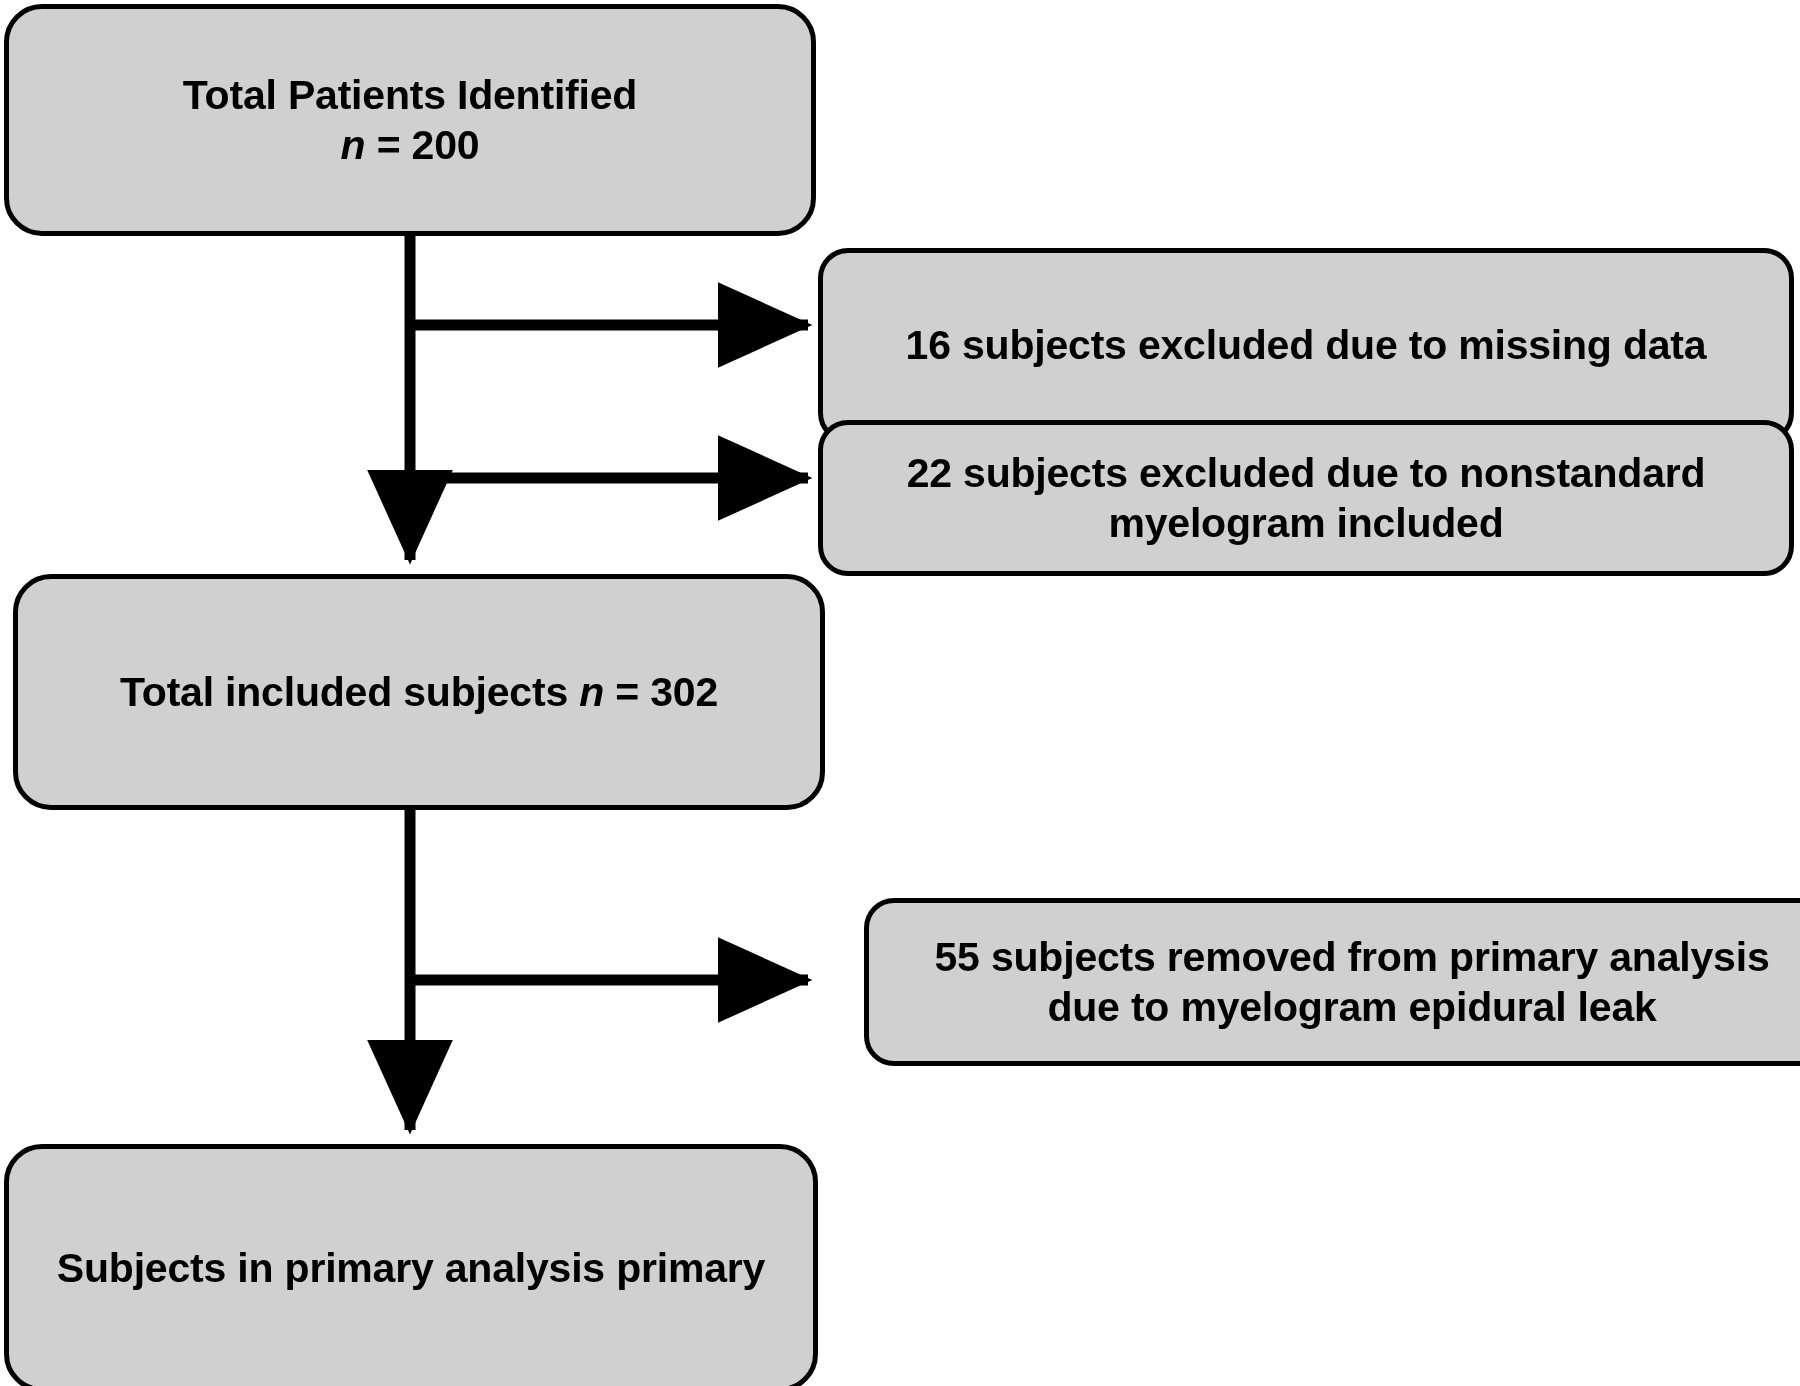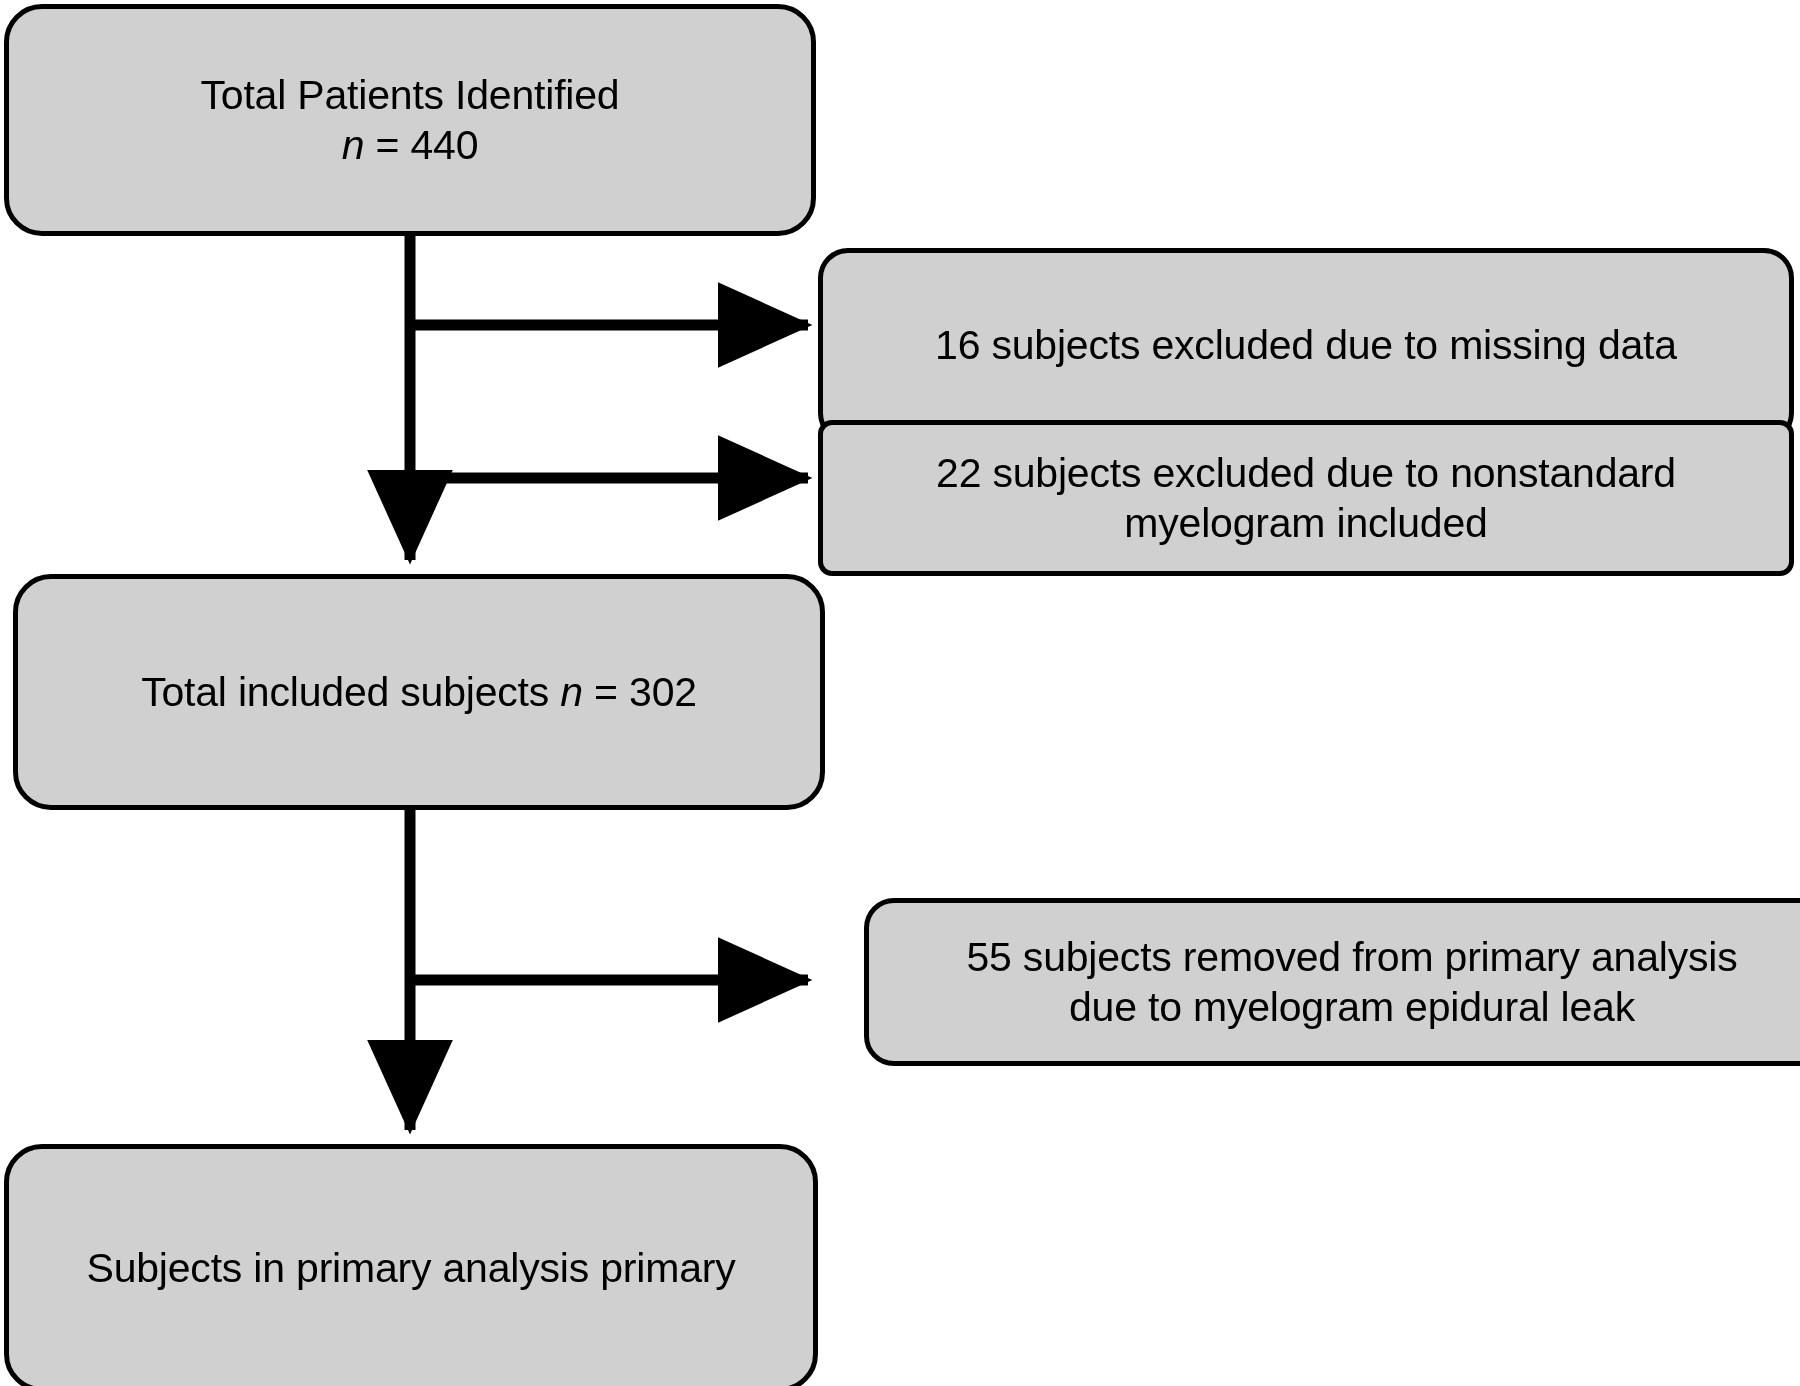--- a/index.html
+++ b/index.html
@@ -38,20 +38,21 @@
     text-align: center;
     color: #000000;
     font-size: 41px;
     line-height: 1.22;
     letter-spacing: -0.2px;
   }
   .node .label {
     display: block;
     padding: 0 26px;
     width: 100%;
+    font-weight: bold;
   }
   .node .line {
     display: block;
     white-space: nowrap;
   }
   .node em {
     font-style: italic;
   }
 
   
@@ -73,21 +74,21 @@
 
   
   #node-excl-missing-data {
     left: 818px; top: 248px;
     width: 976px; height: 195px;
     border-radius: 30px;
   }
   #node-excl-nonstandard {
     left: 818px; top: 420px;
     width: 976px; height: 156px;
-    border-radius: 14px;
+    border-radius: 30px;
   }
   #node-excl-epidural-leak {
     left: 864px; top: 898px;
     width: 976px; height: 168px;
     border-radius: 30px;
   }
 </style>
 </head>
 <body>
 
@@ -117,21 +118,21 @@
     </g>
 
     <g>
       <line x1="410" y1="980" x2="808" y2="980" stroke="#000000" stroke-width="11" marker-end="url(#arrowhead)"></line>
     </g>
   </svg>
 
   <div class="node" id="node-total-identified">
     <span class="label">
       <span class="line">Total Patients Identified</span>
-      <span class="line"><em>n</em><span> = </span><span>440</span></span>
+      <span class="line"><em>n</em><span> = </span><span>200</span></span>
     </span>
   </div>
 
   <div class="node" id="node-total-included">
     <span class="label">
       <span class="line"><span>Total included subjects </span><em>n</em><span> = </span><span>302</span></span>
     </span>
   </div>
 
   <div class="node" id="node-primary-cohort">

